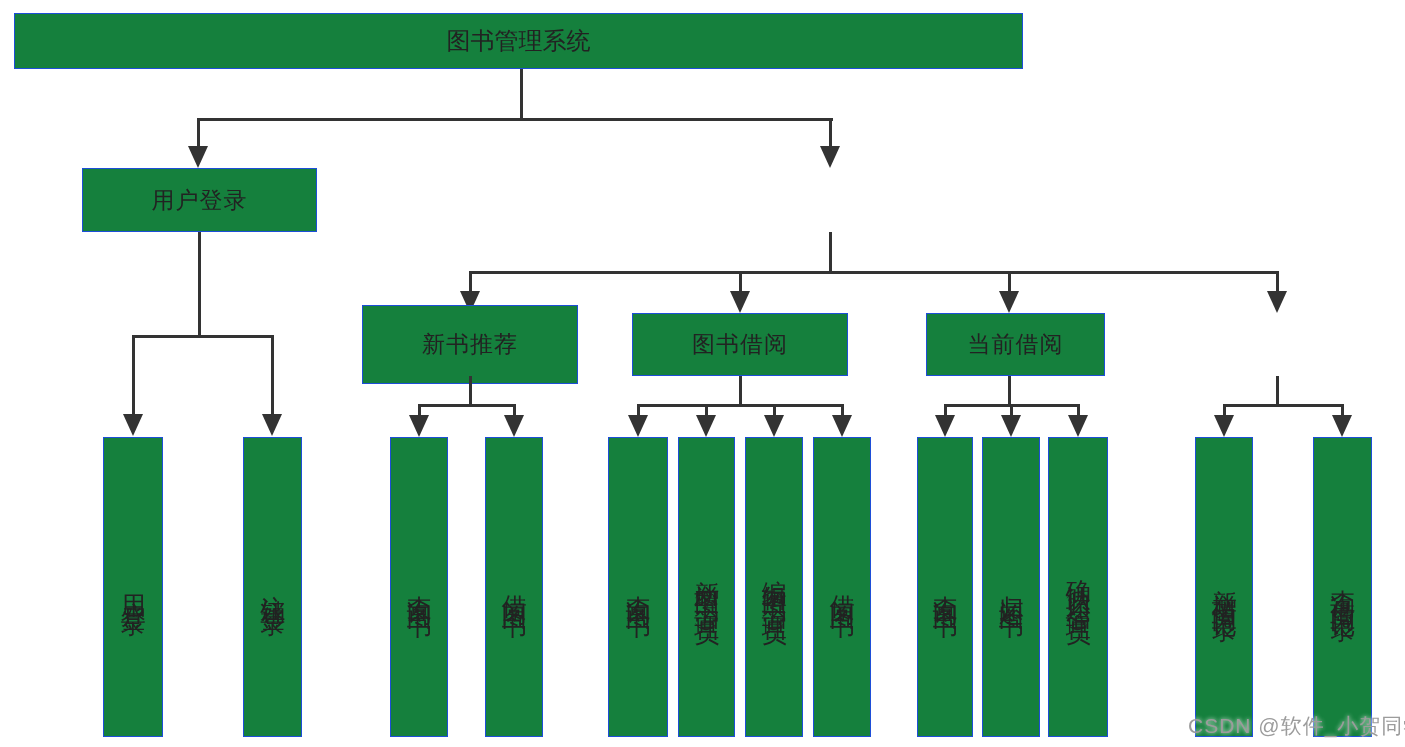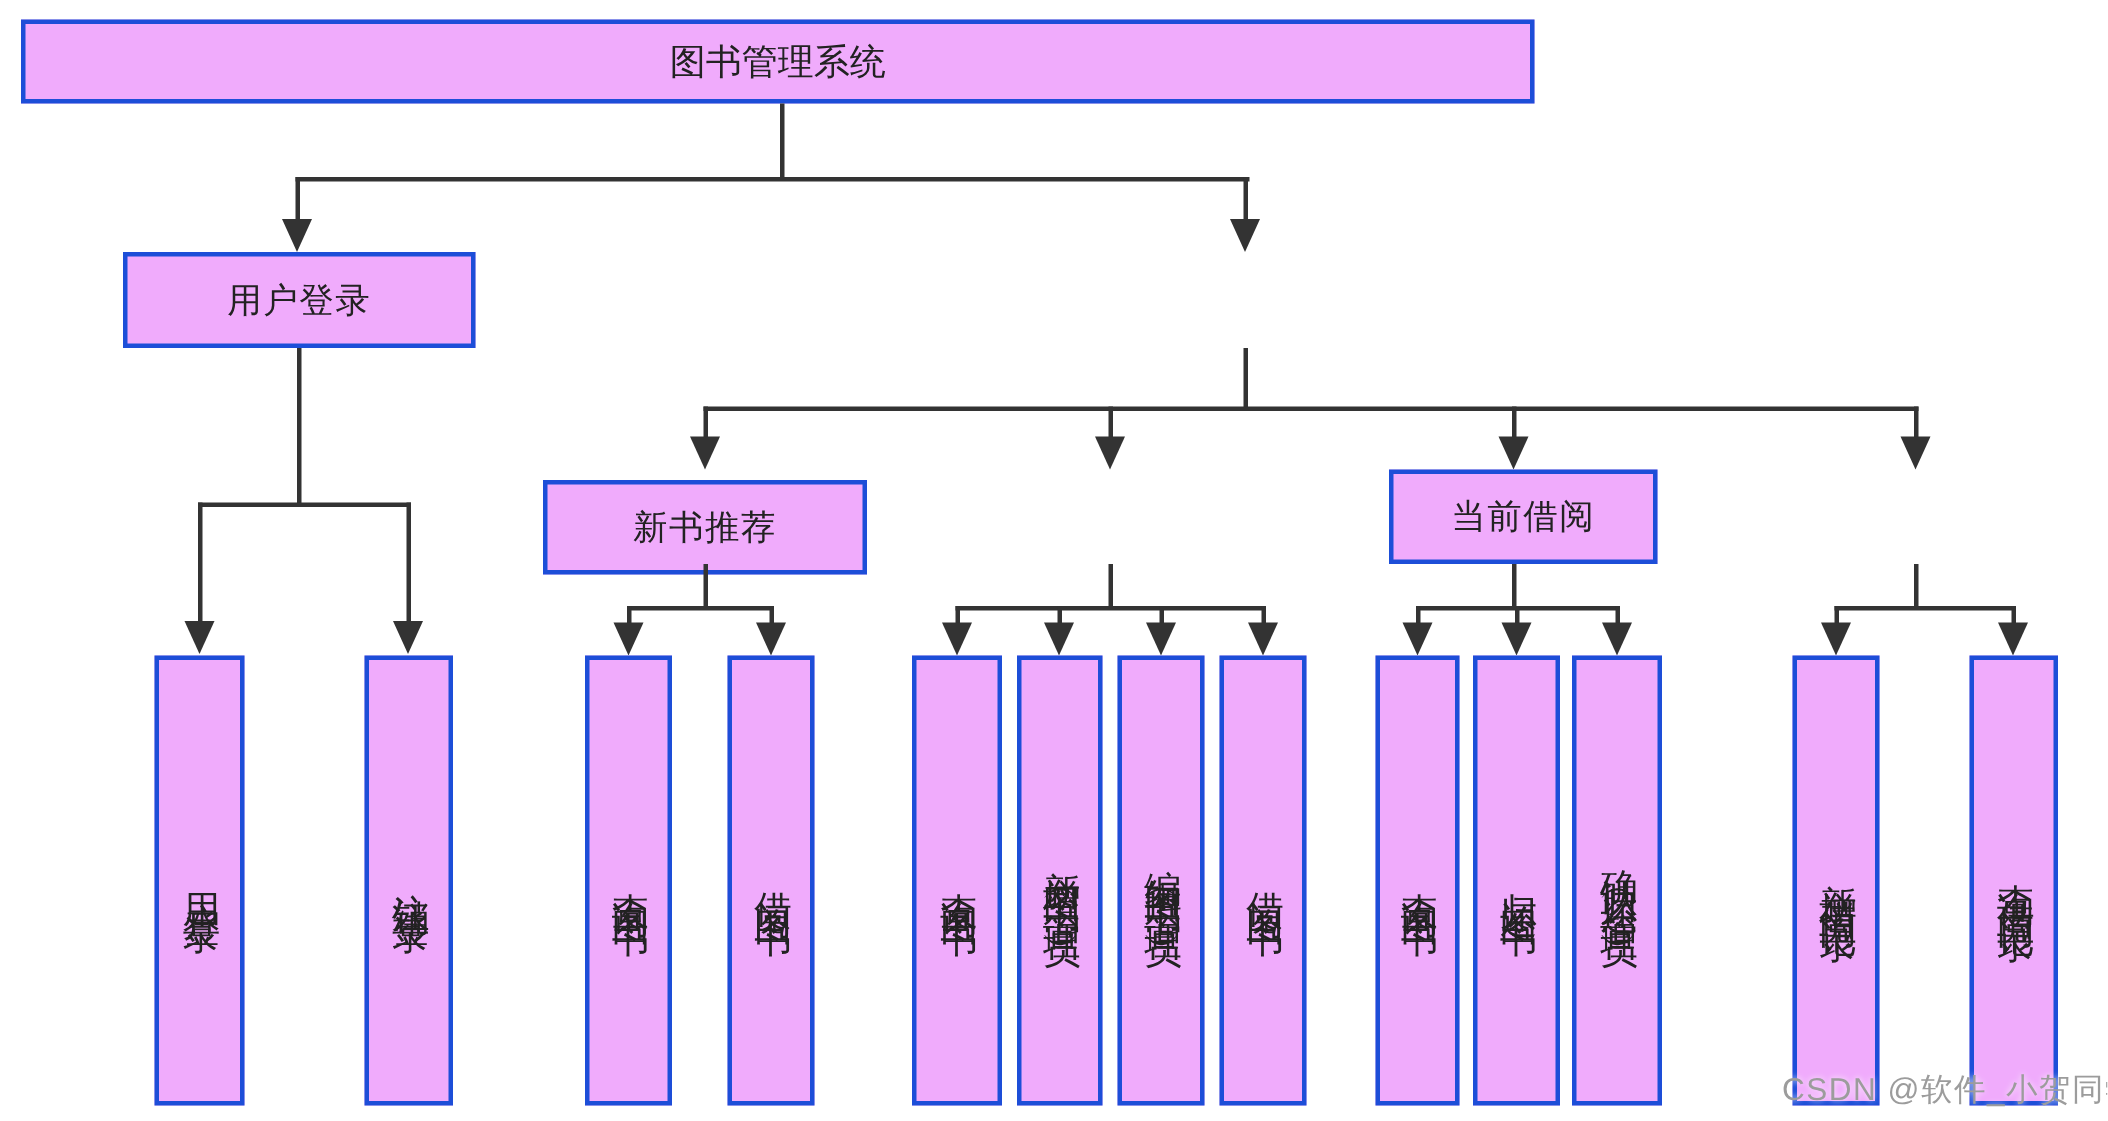--- a/index.html
+++ b/index.html
@@ -6,22 +6,22 @@
   html,body { background:#ffffff; }
   .canvas {
     position:relative;
     width:1405px; height:747px;
     background:#ffffff;
     font-family:"Liberation Sans", sans-serif;
     overflow:hidden;
   }
   .box {
     position:absolute;
-    border:3px solid #1d4ed8;
-    background:#f0abfc;
+    border:1px solid #1d4ed8;
+    background:#15803d;
     display:flex;
     align-items:center;
     justify-content:center;
     color:#222222;
   }
   .hnode { font-size:23px; letter-spacing:1px; }
   .root  { font-size:24px; }
   .leaf {
     writing-mode:vertical-rl;
     text-orientation:mixed;
@@ -77,21 +77,22 @@
   <div class="hline" style="left:469px;top:271px;width:810px"></div>
   <div class="vline" style="left:469px;top:271px;height:21px"></div>
   <div class="arrow" style="left:460px;top:291px"></div>
   <div class="vline" style="left:739px;top:271px;height:21px"></div>
   <div class="arrow" style="left:730px;top:291px"></div>
   <div class="vline" style="left:1008px;top:271px;height:21px"></div>
   <div class="arrow" style="left:999px;top:291px"></div>
   <div class="vline" style="left:1276px;top:271px;height:21px"></div>
   <div class="arrow" style="left:1267px;top:291px"></div>
 
-  <div class="box hnode" style="left:362px;top:320px;width:216px;height:63px">新书推荐</div>
+  <div class="box hnode" style="left:362px;top:305px;width:216px;height:79px">新书推荐</div>
+  <div class="box hnode" style="left:632px;top:313px;width:216px;height:63px">图书借阅</div>
   <div class="box hnode" style="left:926px;top:313px;width:179px;height:63px">当前借阅</div>
 
   <div class="vline" style="left:469px;top:376px;height:30px"></div>
   <div class="hline" style="left:418px;top:404px;width:98px"></div>
   <div class="vline" style="left:418px;top:404px;height:12px"></div>
   <div class="arrow" style="left:409px;top:415px"></div>
   <div class="vline" style="left:513px;top:404px;height:12px"></div>
   <div class="arrow" style="left:504px;top:415px"></div>
 
   <div class="vline" style="left:739px;top:376px;height:30px"></div>

